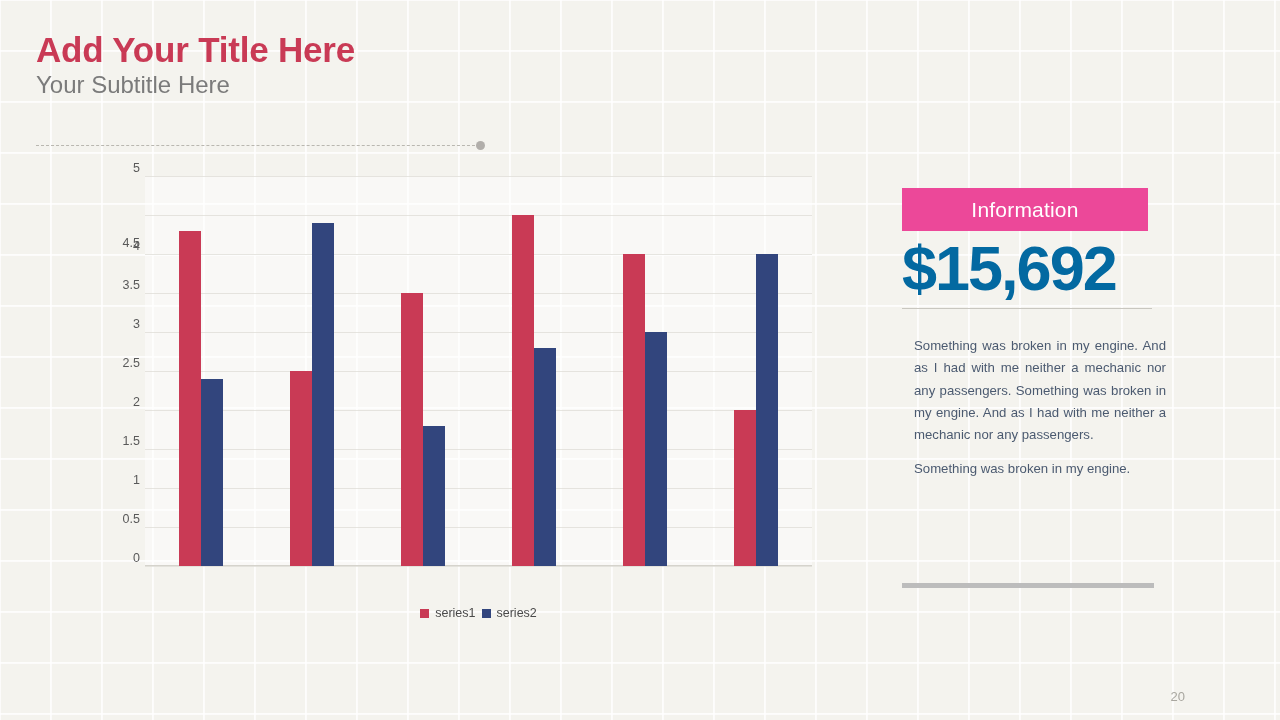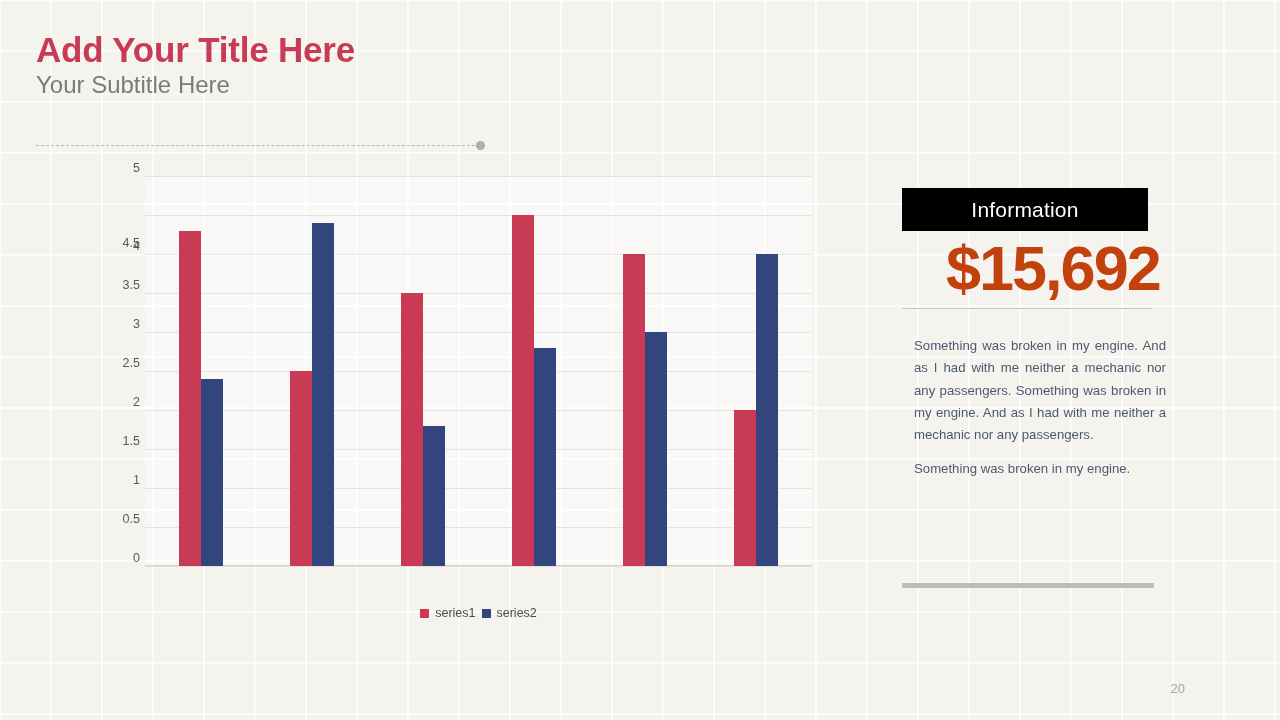--- a/index.html
+++ b/index.html
@@ -176,37 +176,36 @@
   
   #info {
     position: absolute;
     left: 902px;
     top: 188px;
     width: 252px;
   }
   #info-banner {
     width: 246px;
     height: 43px;
-    background: #000000;
+    background: #ec4899;
     color: #ffffff;
     font-size: 21px;
     display: flex;
     align-items: center;
     justify-content: center;
     letter-spacing: 0.2px;
   }
   #info-value {
     margin-top: 6px;
     font-size: 63px;
     font-weight: bold;
-    color: #c2410c;
+    color: #0369a1;
     letter-spacing: -2px;
     line-height: 1.0;
     white-space: nowrap;
-    margin-left: 44px;
   }
   #info-divider {
     margin-top: 8px;
     width: 250px;
     height: 1px;
     background: #c9c7c0;
   }
   .info-paragraph {
     margin: 12px;
     padding-top: 14px;
@@ -225,21 +224,21 @@
     top: 583px;
     width: 252px;
     height: 5px;
     background: #bcbcbc;
   }
 
   
   #page-number {
     position: absolute;
     right: 95px;
-    bottom: 24px;
+    bottom: 16px;
     font-size: 13px;
     color: #a9a7a0;
   }
 </style>
 </head>
 <body>
 
 <div id="slide"></div>
 
 <div id="header">

